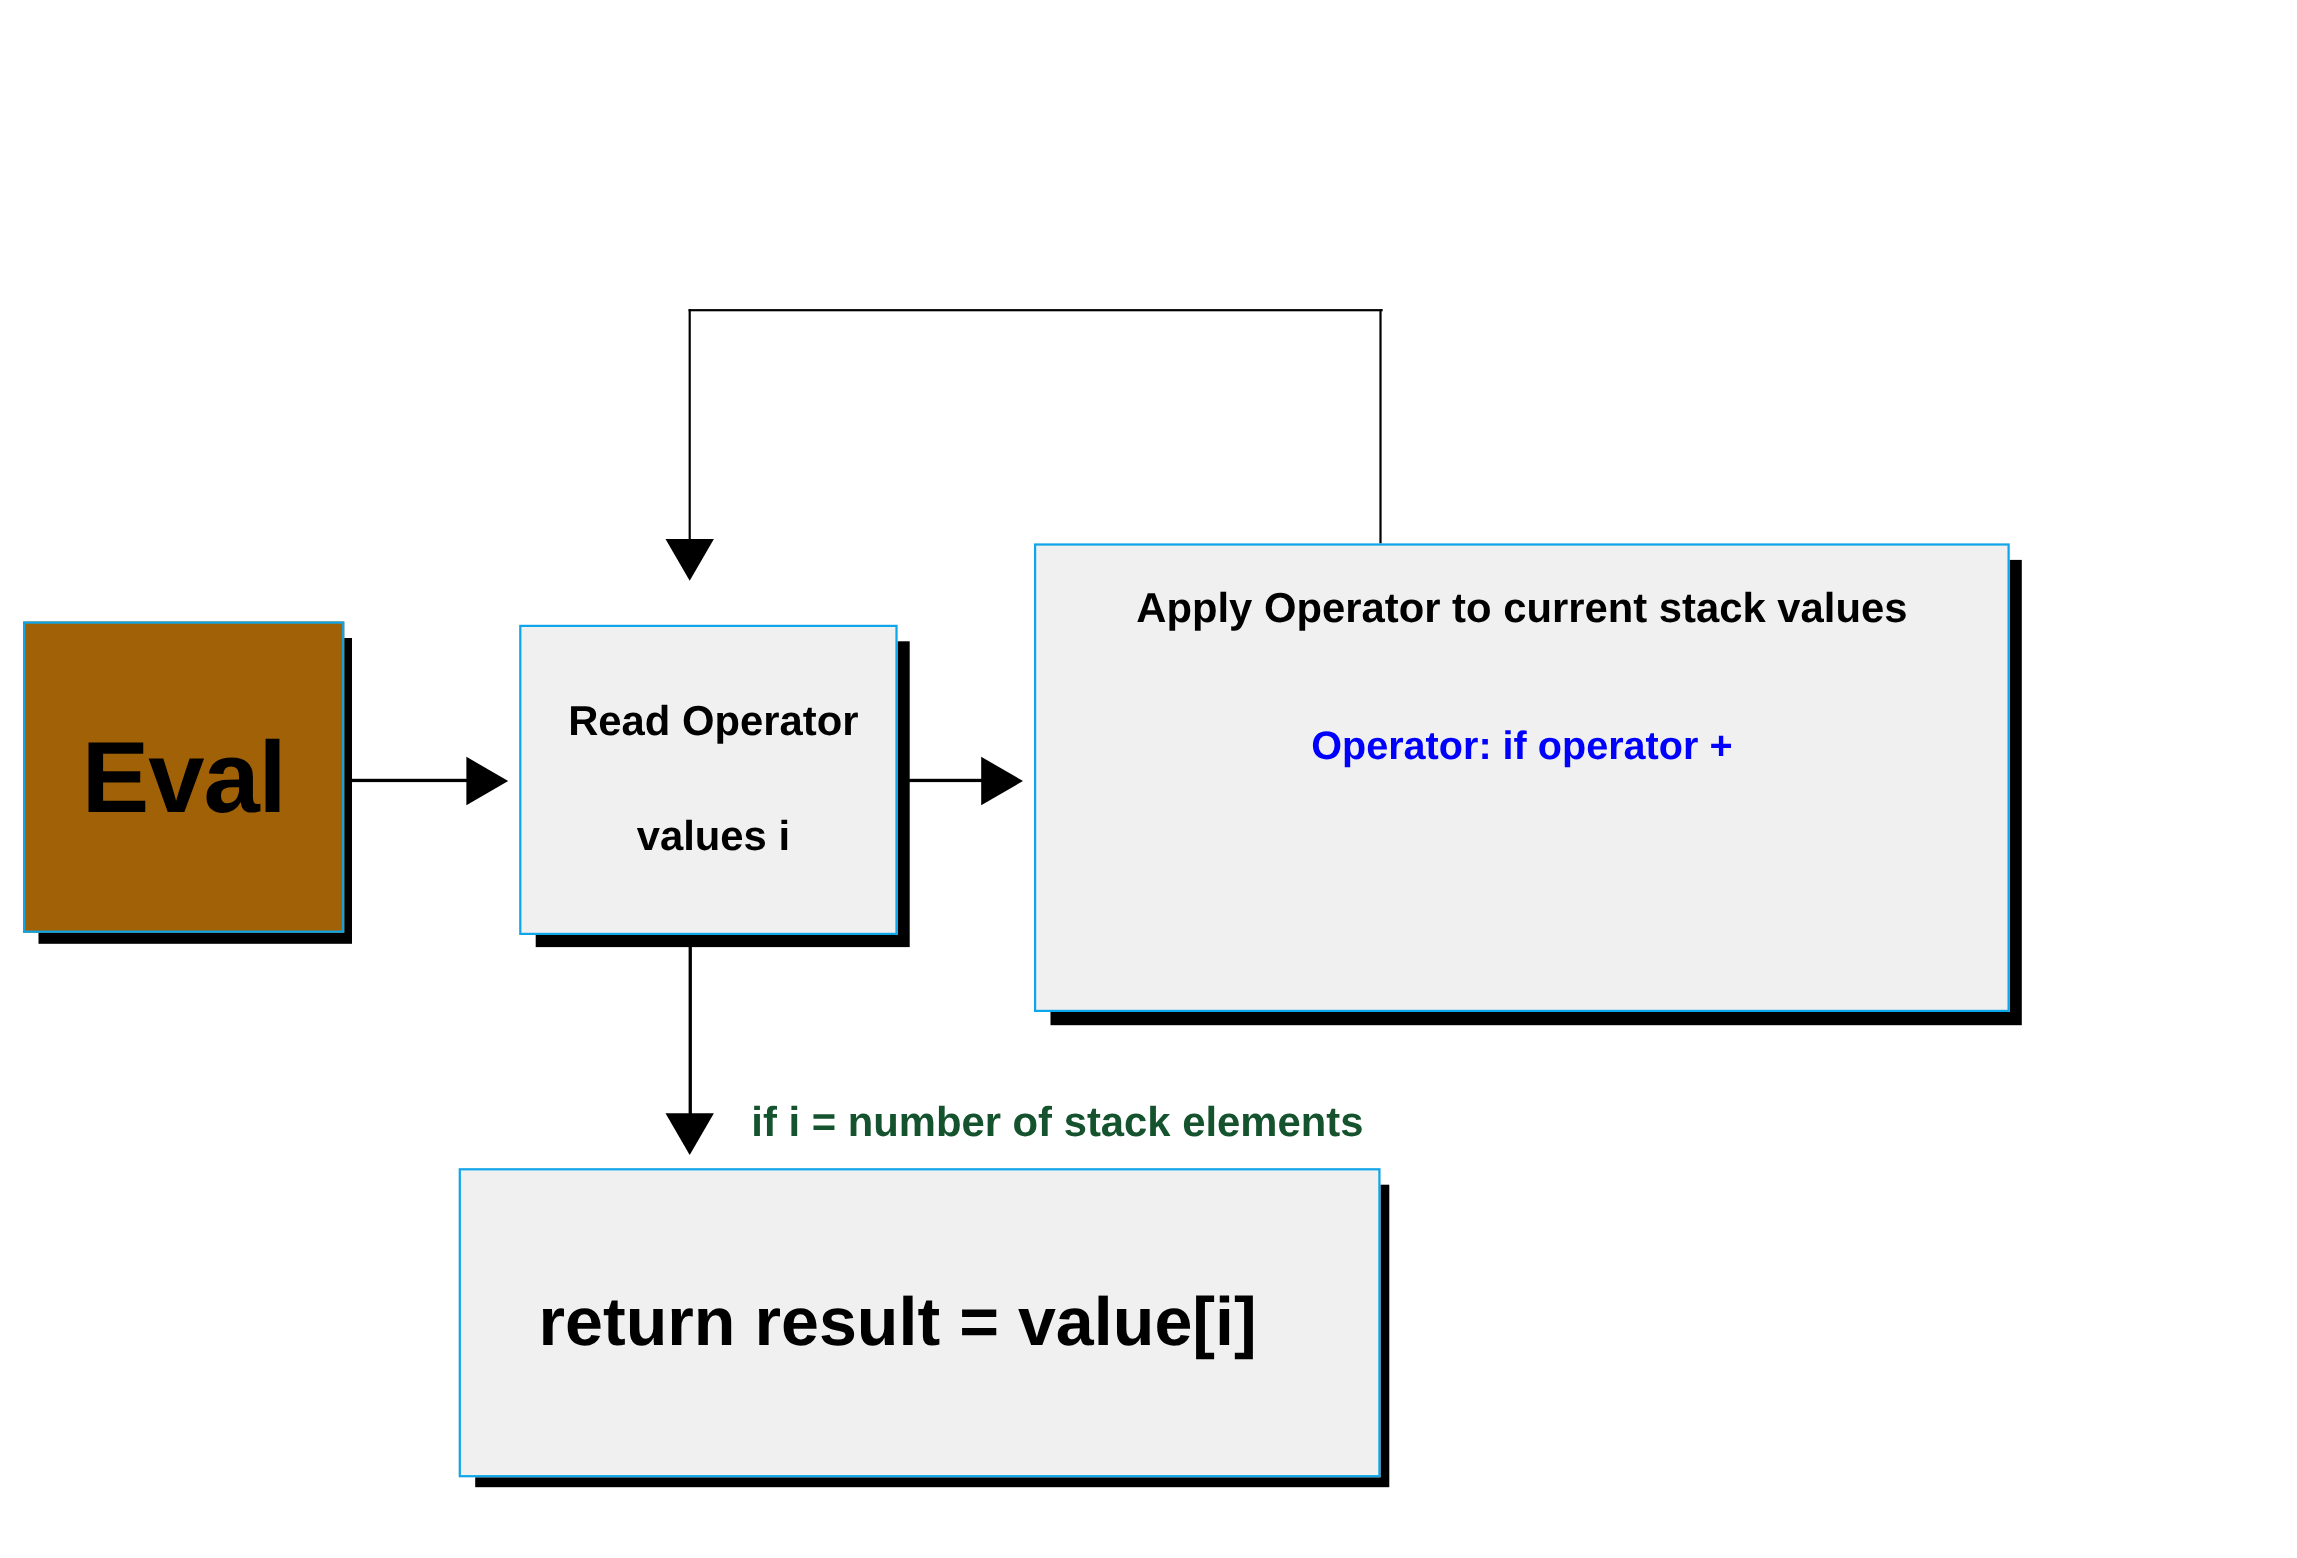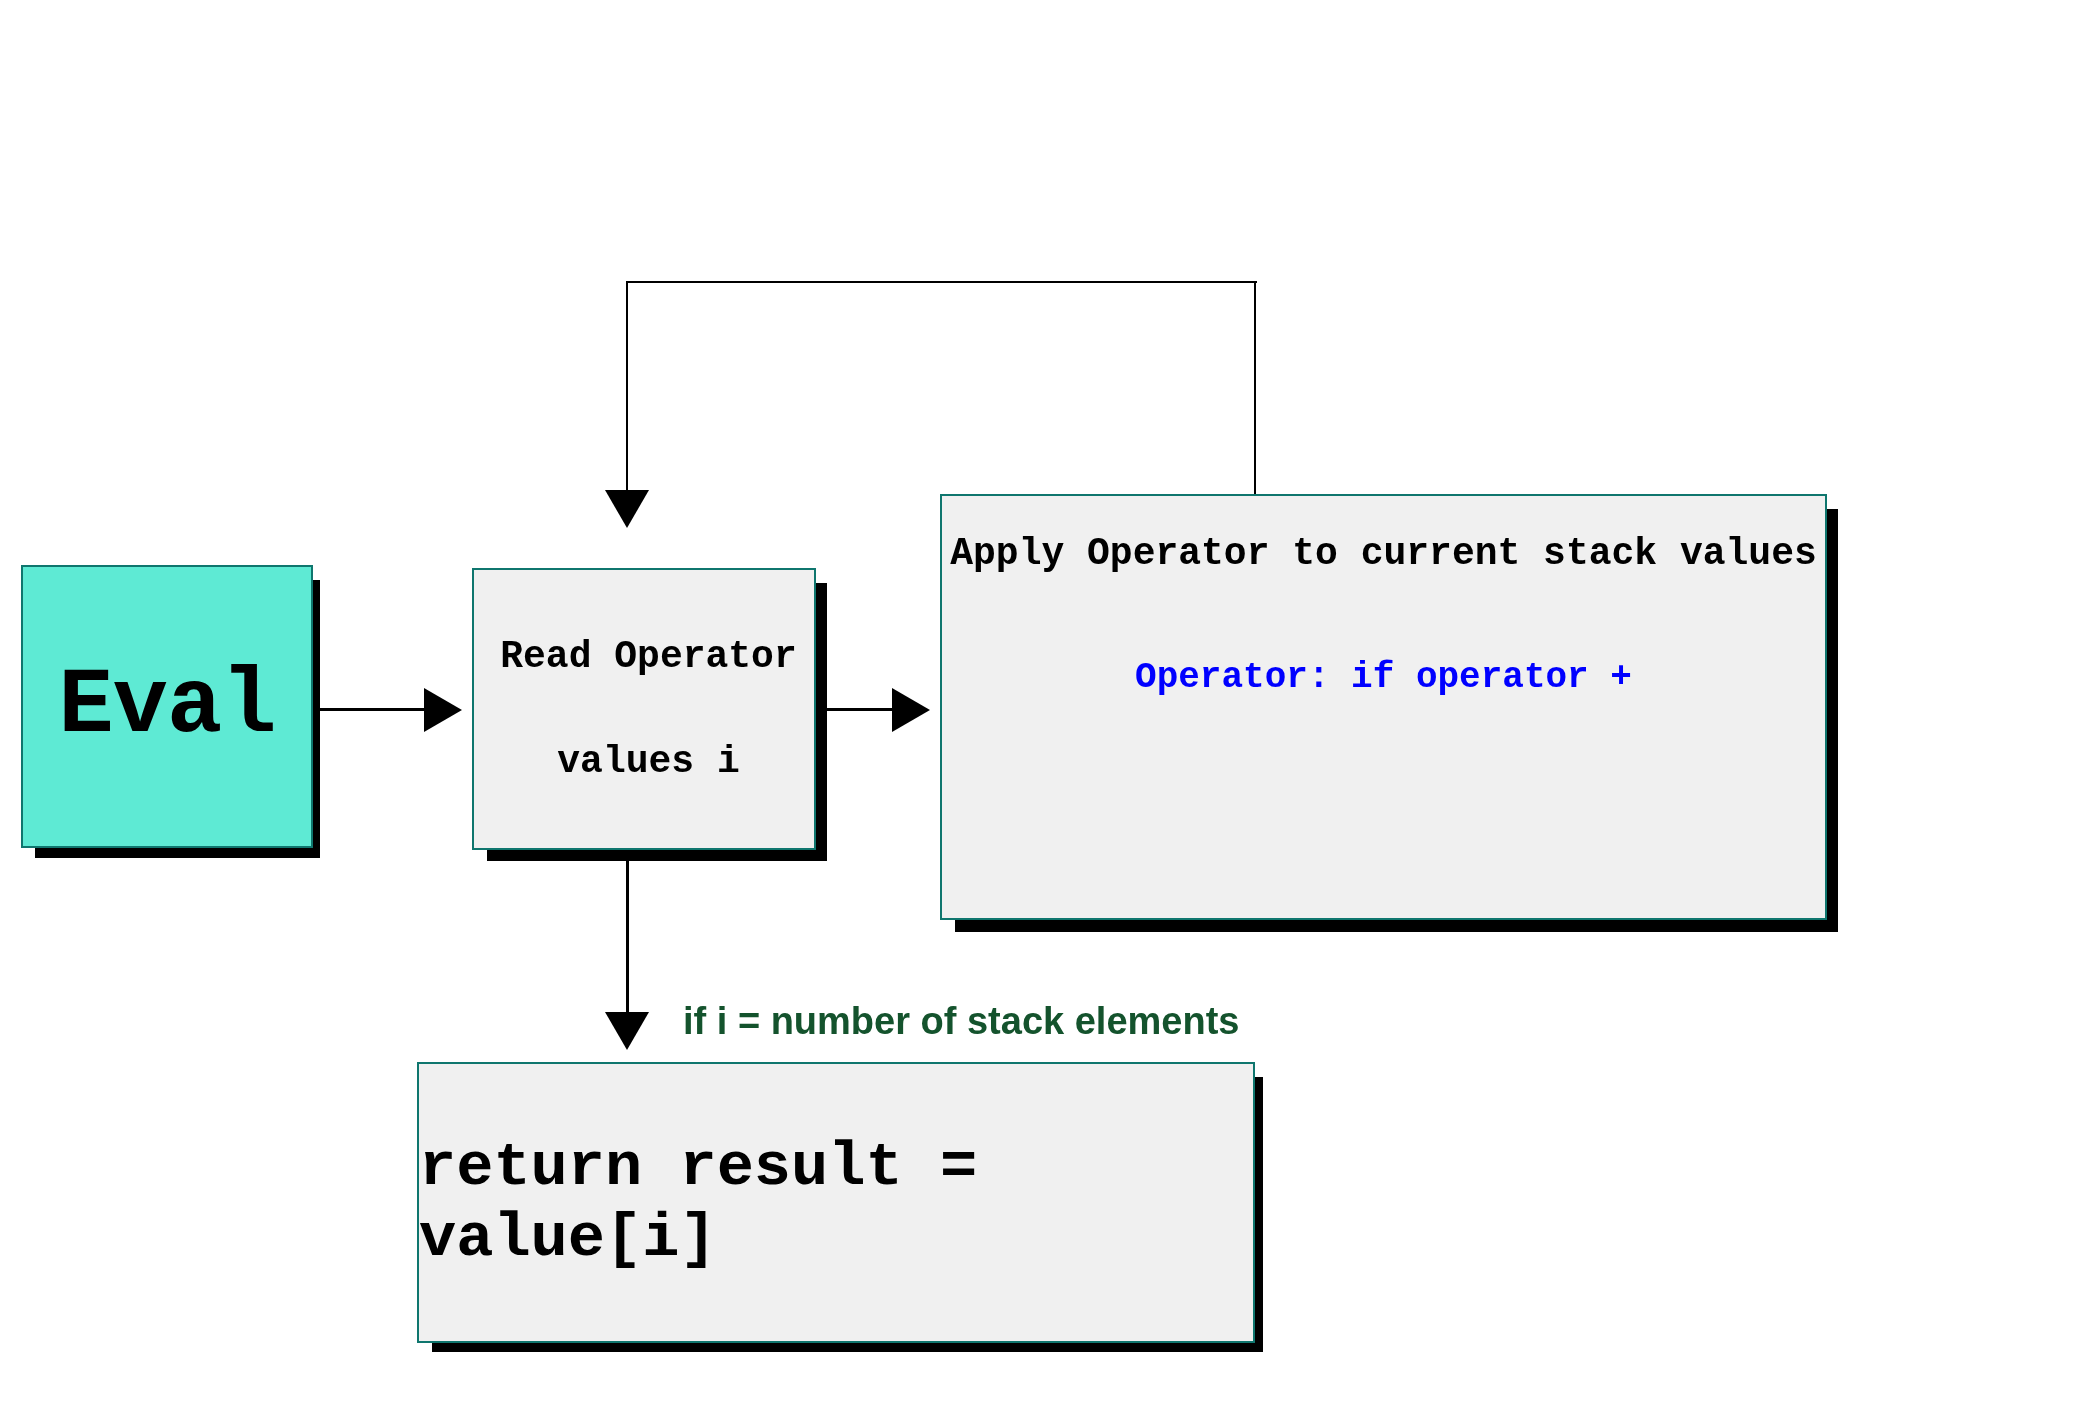--- a/index.html
+++ b/index.html
@@ -12,27 +12,26 @@
     width: 2088px;
     height: 1416px;
     background: #ffffff;
     overflow: hidden;
     font-family: "Liberation Sans", sans-serif;
   }
   
   .node {
     position: absolute;
     box-sizing: border-box;
-    border: 2px solid #0f766e;
+    border: 2px solid #0ea5e9;
     display: flex;
     flex-direction: column;
     align-items: center;
     justify-content: center;
     color: #000000;
-    font-family: Liberation Mono, monospace;
   }
   .shadow {
     position: absolute;
     background: #000000;
     z-index: 0;
   }
   .node { z-index: 2; }
 
   #node-eval {
     left: 21px;  top: 565px;
@@ -161,21 +160,21 @@
   <div class="conn-line conn-v thin" id="loop-up"></div>
   <div class="conn-line conn-h thin" id="loop-across"></div>
   <div class="conn-line conn-v thin" id="loop-down"></div>
   <div class="arrow-down" id="loop-head"></div>
 
   <div class="shadow" id="shadow-eval"></div>
   <div class="shadow" id="shadow-read"></div>
   <div class="shadow" id="shadow-apply"></div>
   <div class="shadow" id="shadow-return"></div>
 
-  <div class="node" id="node-eval" style="background: #5eead4;">
+  <div class="node" id="node-eval" style="background: #a16207;">
     <div class="node-title">Eval</div>
   </div>
 
   <div class="node" id="node-read" style="background: rgb(240, 240, 240); padding-left: 19px;">
     <div class="line">Read Operator</div>
     <div class="line">values i</div>
   </div>
 
   <div class="node" id="node-apply" style="background: rgb(240, 240, 240);">
     <div class="line-title">Apply Operator to current stack values</div>

